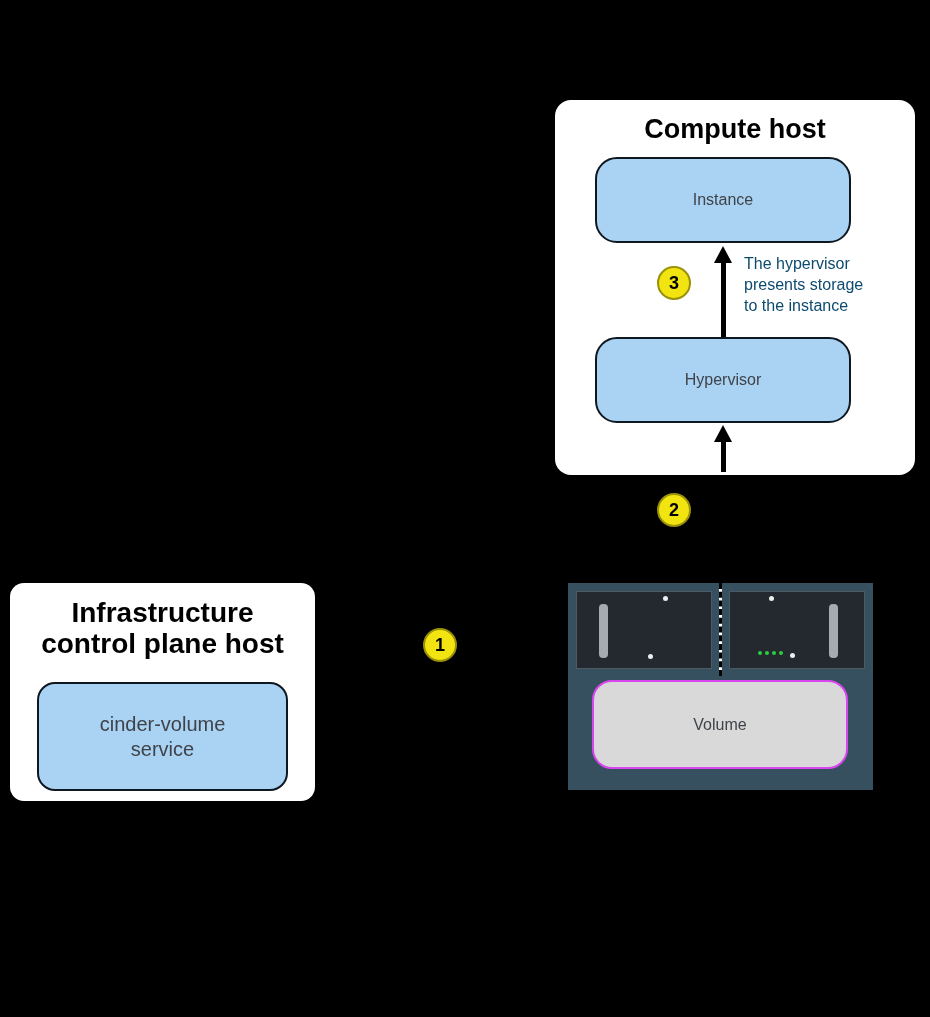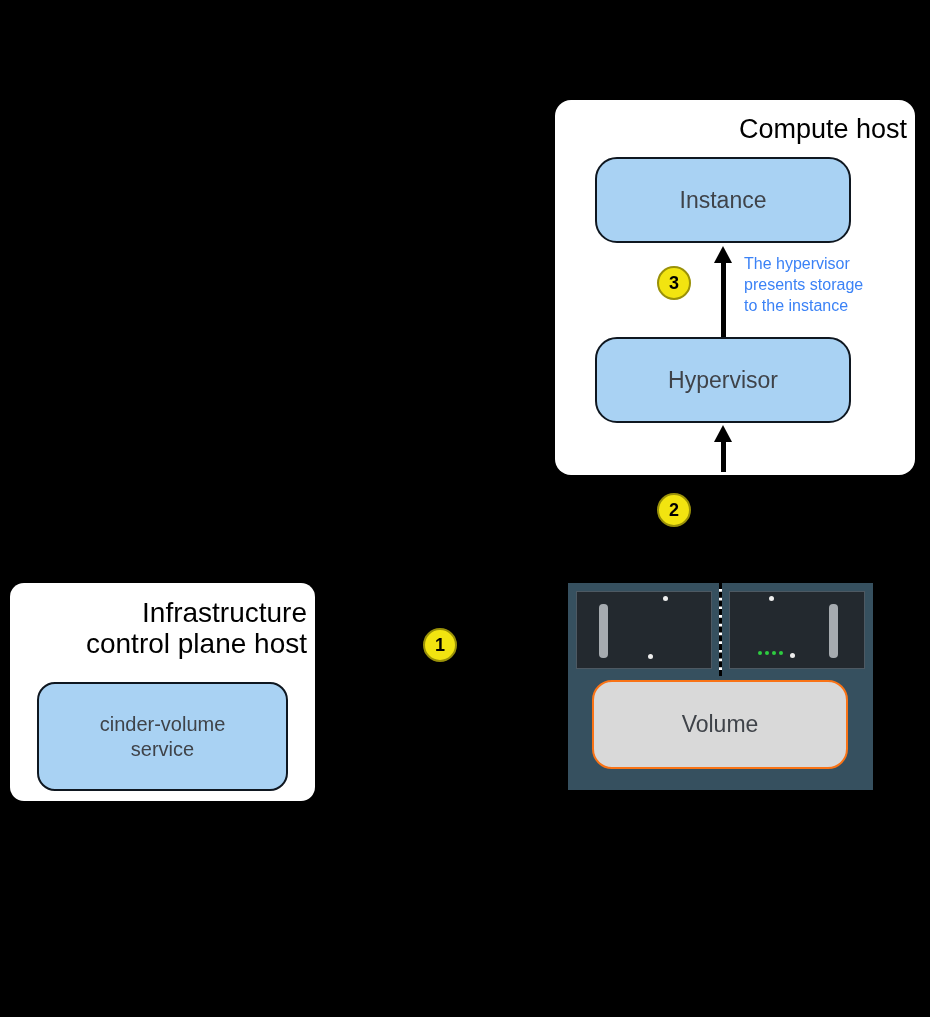--- a/index.html
+++ b/index.html
@@ -4,43 +4,43 @@
 <style>
   * { box-sizing: border-box; }
   html, body { margin: 0; padding: 0; background: #000; }
   .canvas {
     position: relative; width: 930px; height: 1017px;
     background: #000; overflow: hidden;
     font-family: "Liberation Sans", "DejaVu Sans", sans-serif;
   }
   .host { position: absolute; background: #fff; border-radius: 16px; }
   .host-title {
-    position: absolute; left: 0; right: 8px; text-align: right;
-    font-weight: 400; color: #000; white-space: pre-line;
+    position: absolute; left: 0; right: 0; text-align: center;
+    font-weight: 700; color: #000; white-space: pre-line;
   }
   .comp {
     position: absolute; display: flex; align-items: center; justify-content: center;
     background: #a9d2f3; border: 2px solid #0f1720; border-radius: 22px;
-    color: #3f4349; font-size: 23px; text-align: center;
+    color: #3f4349; font-size: 16px; text-align: center;
     white-space: pre-line; line-height: 1.25;
   }
   .badge {
     position: absolute; width: 34px; height: 34px; border-radius: 50%;
     background: #f2e410; border: 2px solid #9a9108; color: #000;
     font-weight: 700; font-size: 18px;
     display: flex; align-items: center; justify-content: center;
   }
   .shaft { position: absolute; width: 5px; background: #000; }
   .head {
     position: absolute; width: 0; height: 0;
     border-left: 9px solid transparent; border-right: 9px solid transparent;
     border-bottom: 17px solid #000;
   }
   .annotation {
-    position: absolute; color: #3b82f6; font-size: 16px; line-height: 21px;
+    position: absolute; color: #0c4a6e; font-size: 16px; line-height: 21px;
     white-space: pre-line;
   }
 
   
   #compute-host { left: 555px; top: 100px; width: 360px; height: 375px; }
   #compute-title { top: 14px; font-size: 27px; }
   #instance   { left: 40px; top: 57px;  width: 256px; height: 86px; }
   #hypervisor { left: 40px; top: 237px; width: 256px; height: 86px; text-align: right; }
   #arr3-head  { left: 159px; top: 146px; }
   #arr3-shaft { left: 166px; top: 162px; height: 76px; }
@@ -77,21 +77,21 @@
   #handle-right { left: 99px; }
   .screw { position: absolute; width: 5px; height: 5px; border-radius: 50%; background: #ededed; }
   .led   { position: absolute; width: 4px; height: 4px; border-radius: 50%; background: #2ecc40; }
   #dashline { position: absolute; left: 151px; top: 0; height: 93px; width: 3px; background: #fff; }
   #dashline::after {
     content: ""; position: absolute; left: 0; top: 0; height: 100%;
     border-left: 3px dashed #000;
   }
   #volume {
     left: 24px; top: 97px; width: 256px; height: 89px;
-    background: #d9d9d9; border: 2px solid #f97316; border-radius: 20px;
+    background: #d9d9d9; border: 2px solid #d946ef; border-radius: 20px;
   }
 </style>
 </head>
 <body>
 
 <div class="canvas">
 
   <div class="host" id="compute-host">
     <div class="host-title" id="compute-title">Compute host</div>
 

